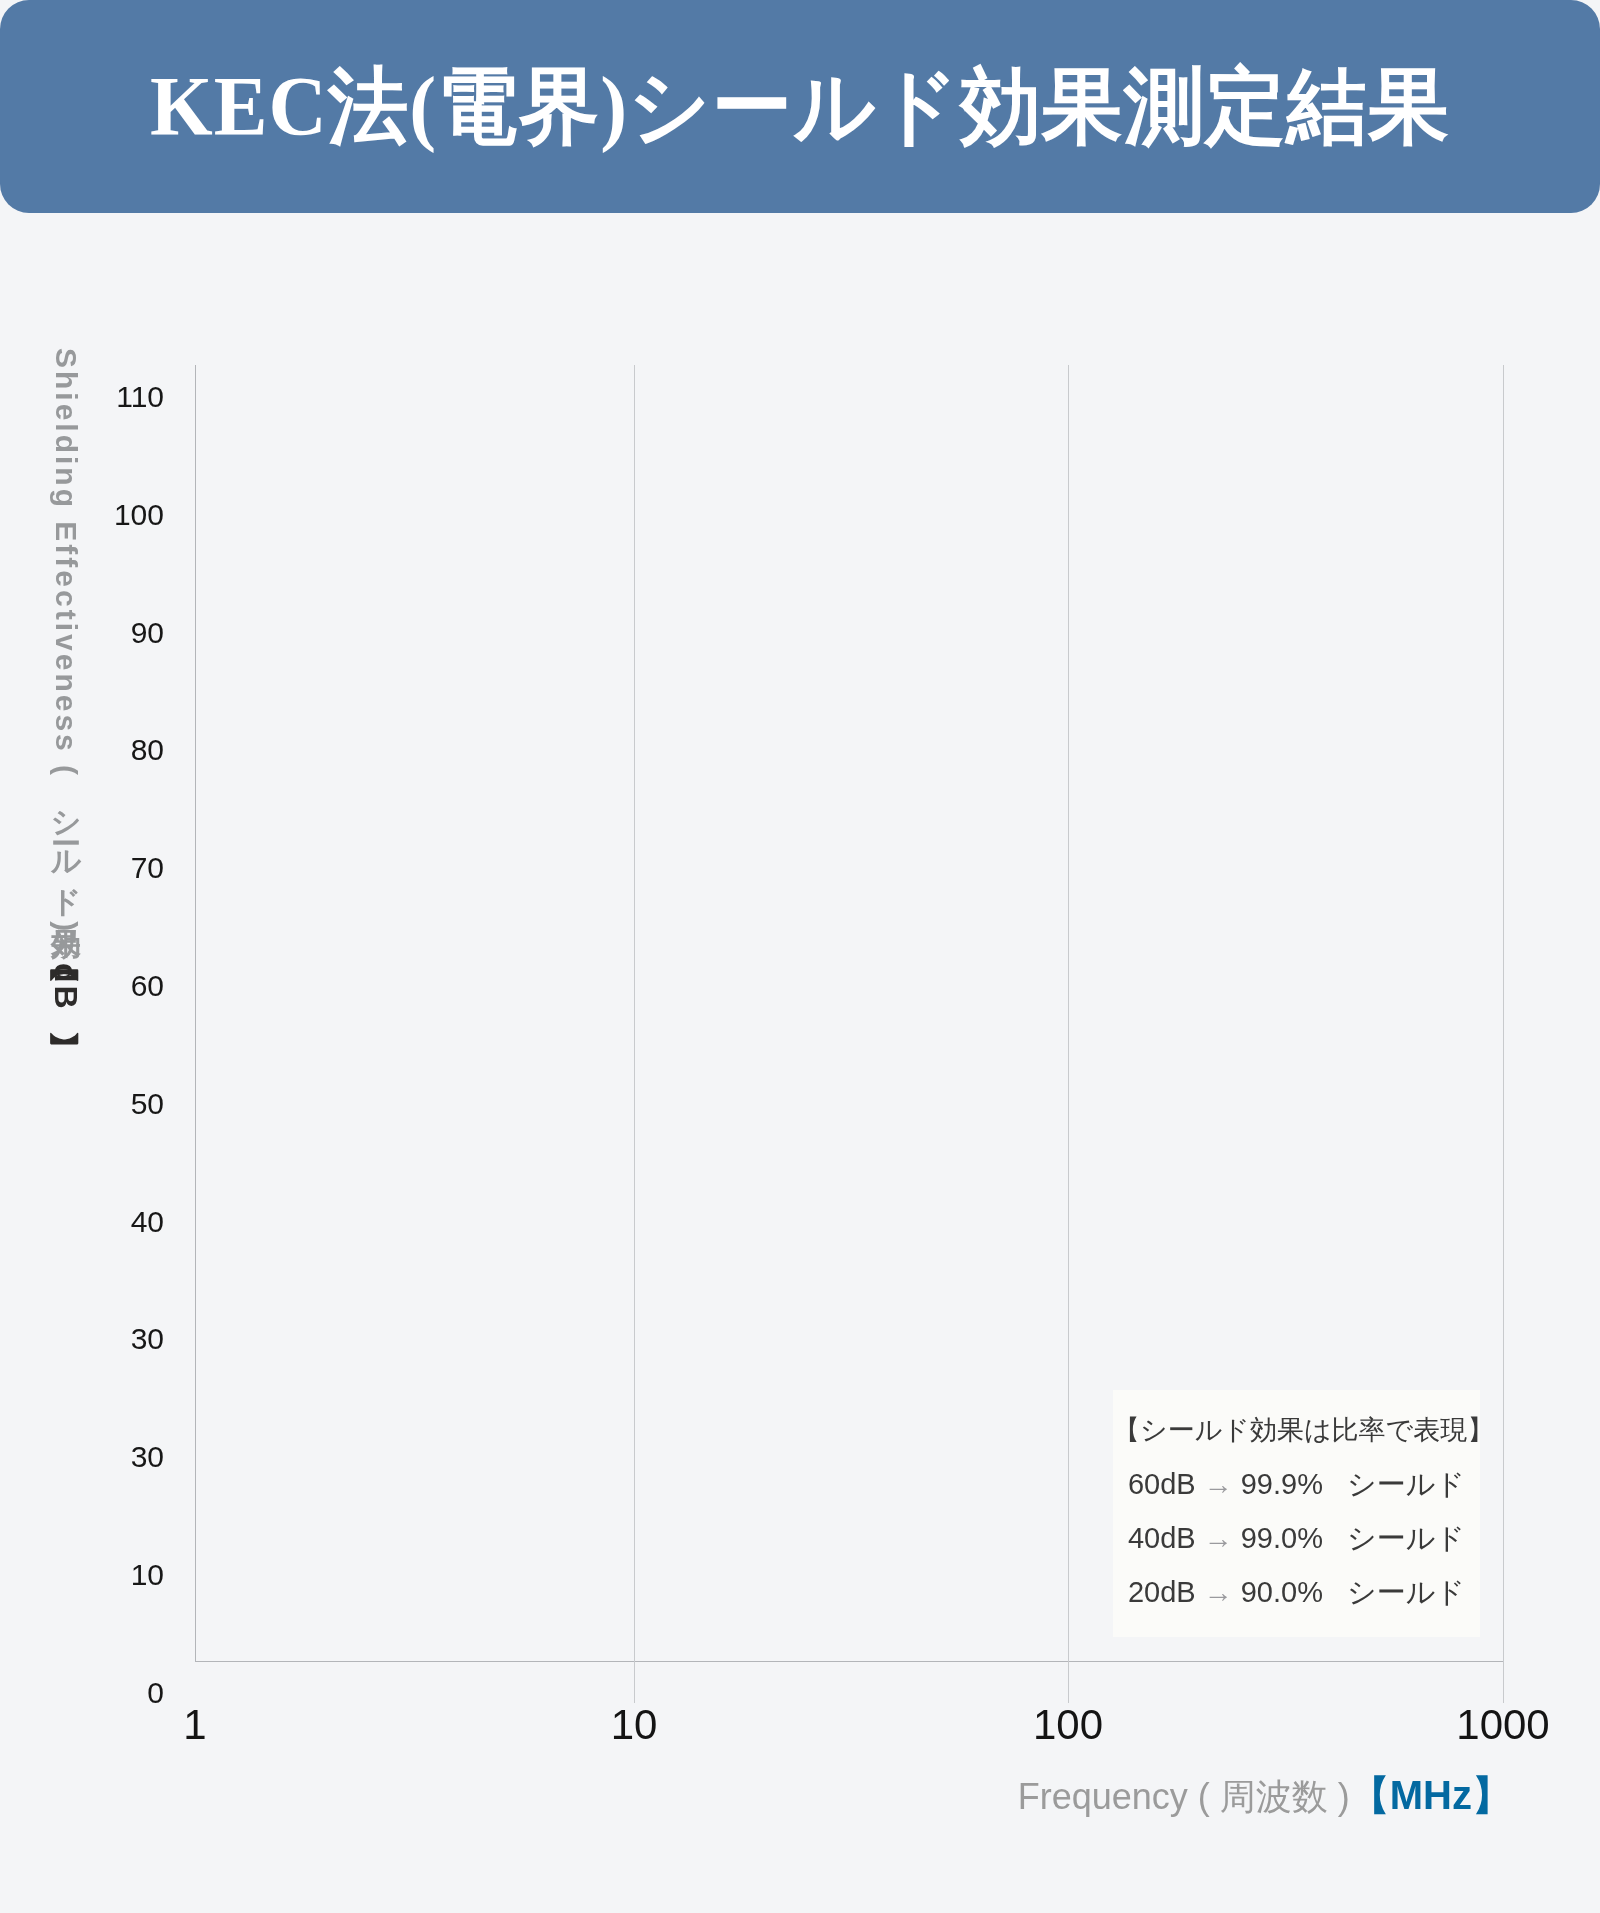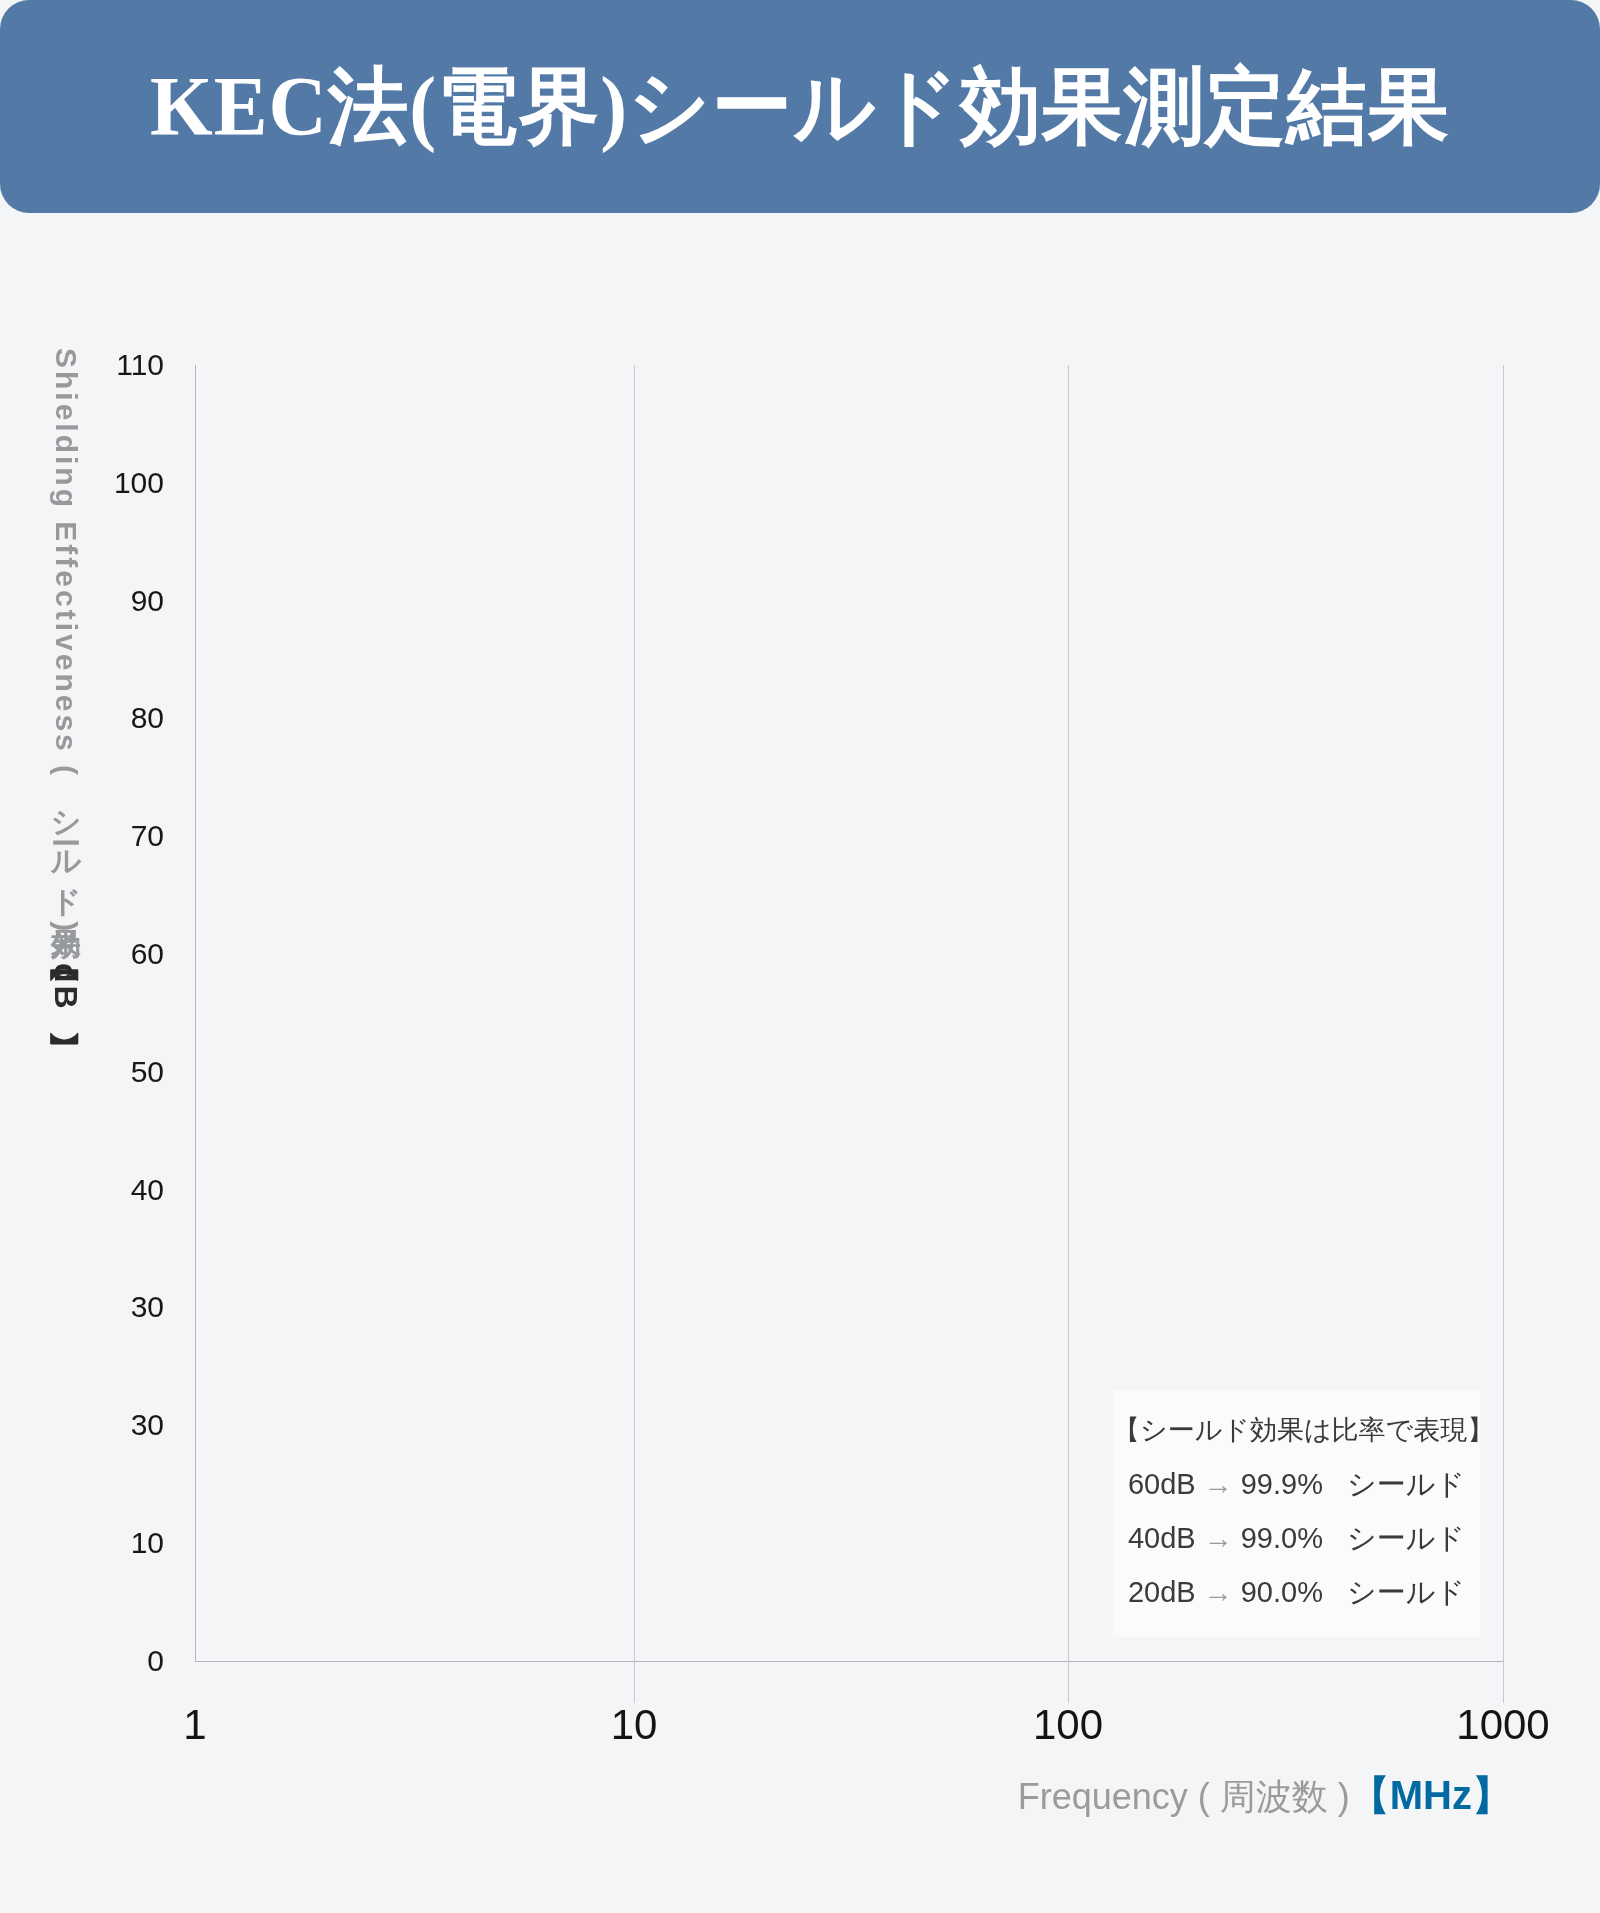--- a/index.html
+++ b/index.html
@@ -46,21 +46,21 @@
     writing-mode:vertical-rl;text-orientation:mixed;
     font-size:30px;font-weight:700;letter-spacing:3px;
     color:#97999b;white-space:nowrap;line-height:44px;
   }
   .y-axis-unit{
     color:#2d2b2a;margin-top:26px;font-size:32px;
   }
   .y-tick{
     position:absolute;left:0;width:164px;
     text-align:right;
-    font-size:30px;line-height:30px;color:#171717;
+    font-size:30px;line-height:30px;color:#171717;margin-top:32px;
   }
   
   .x-tick{
     position:absolute;top:1702px;
     transform:translateX(-50%);
     font-size:42px;line-height:46px;color:#141414;
   }
   .x-axis-title{
     position:absolute;top:1768px;left:0;width:1512px;
     text-align:right;white-space:nowrap;

